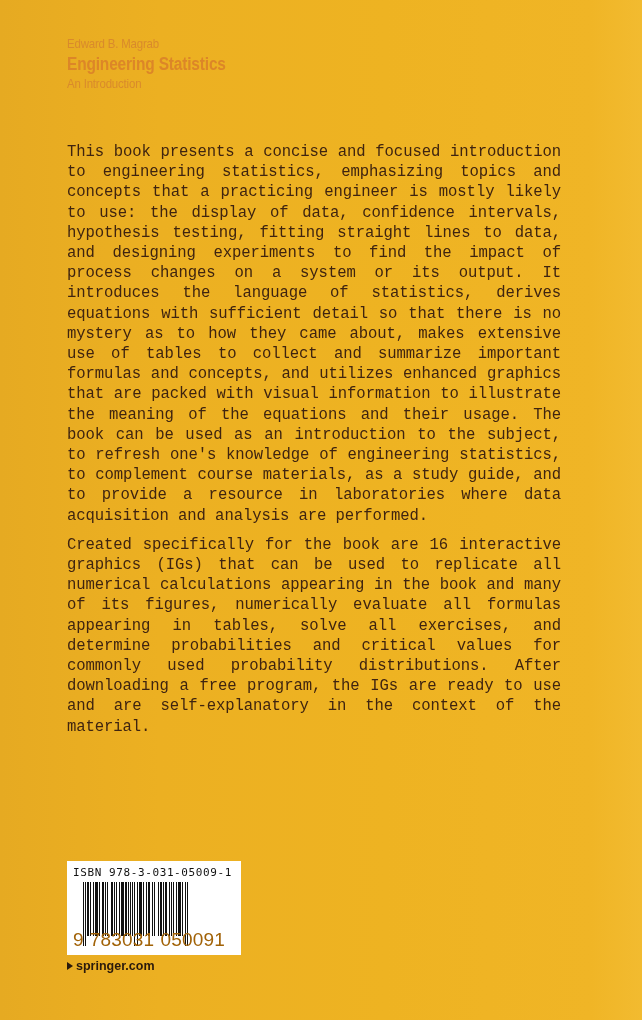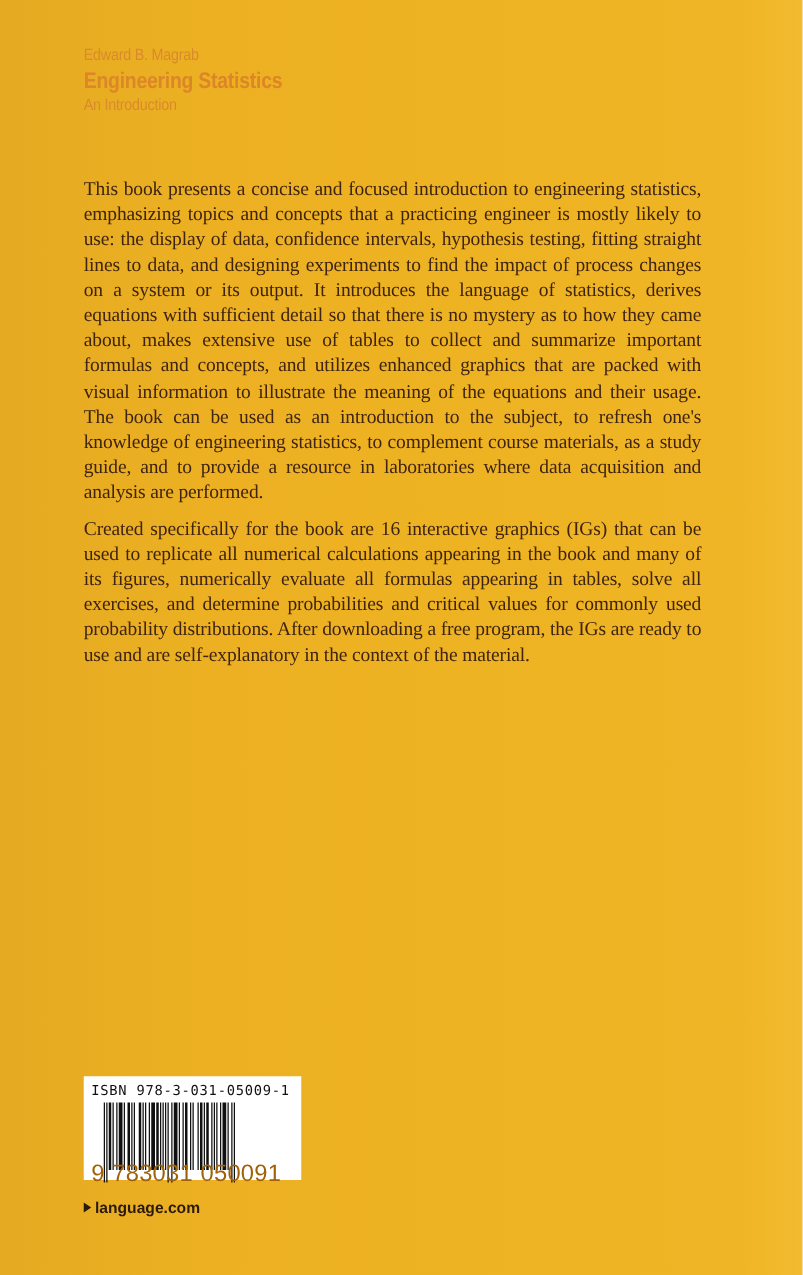--- a/index.html
+++ b/index.html
@@ -50,27 +50,28 @@
       top: 142px;
       width: 510px;
       color: #3F2410;
       font-size: 15.6px;
       line-height: 20.2px;
       text-align: justify;
       letter-spacing: -0.1px;
     }
     .blurb p {
       margin: 0 16px 9px 0;
+      font-family: Liberation Mono, monospace;
     }
     .barcode-box {
       position: absolute;
       left: 67px;
       top: 861px;
       width: 174px;
-      height: 83px;
+      height: 94px;
       background: #FFFFFF;
       box-sizing: border-box;
       padding: 5px 6px 0 6px;
     }
     .isbn-text {
       font-family: "DejaVu Sans Mono", "Liberation Mono", monospace;
       font-size: 11px;
       color: #111;
       letter-spacing: 0.6px;
       line-height: 13px;
@@ -226,14 +227,14 @@
       <span class="gap" style="width: 1px;"></span>
       <span class="guard" style="width: 1px;"></span>
     </div>
   <div class="ean-digits">
     <span class="first">9</span><span>783031</span><span class="group2">050091</span>
   </div>
 </div>
 
 <div class="springer">
   <span class="arrow"></span>
-  <span>language.com</span>
+  <span>springer.com</span>
 </div>
 
 </body></html>

